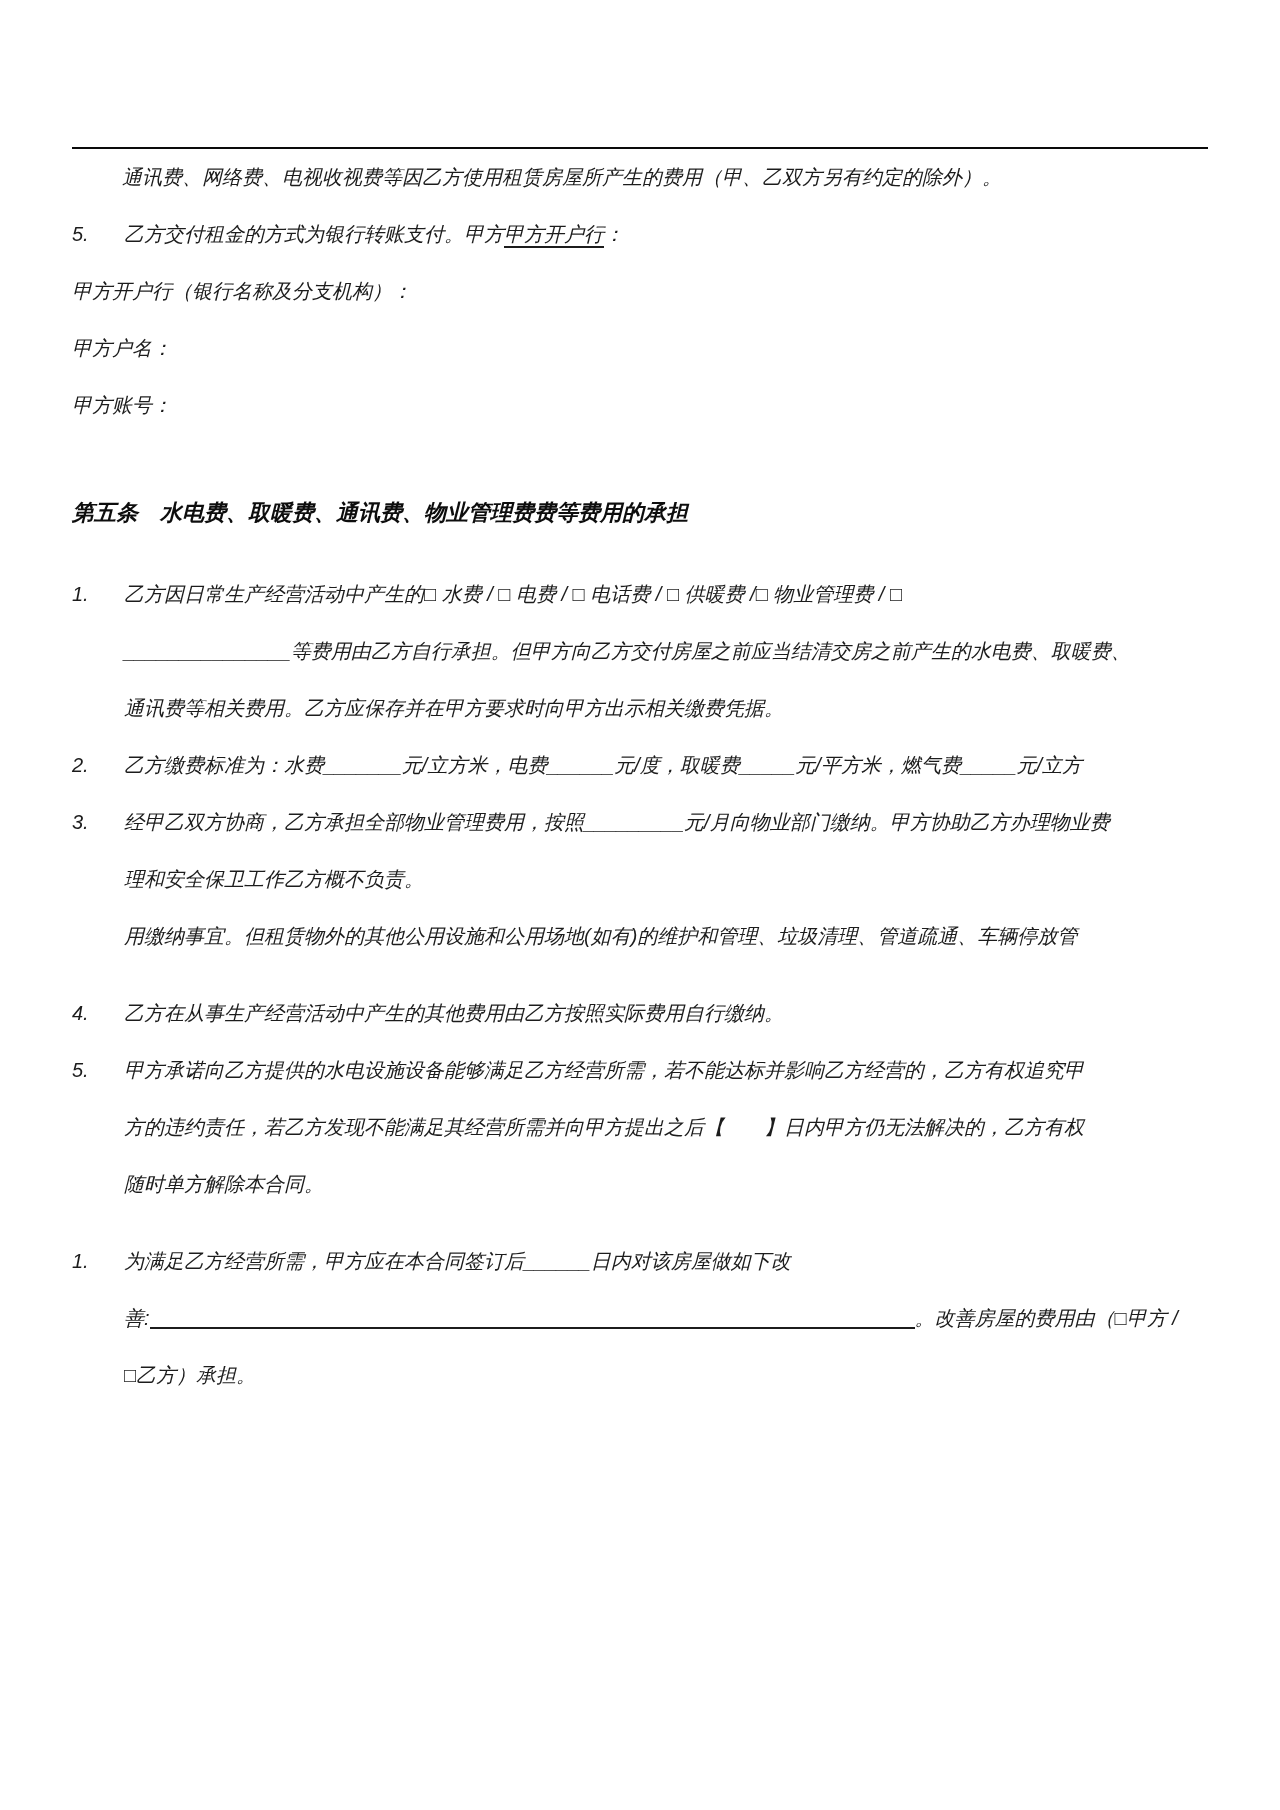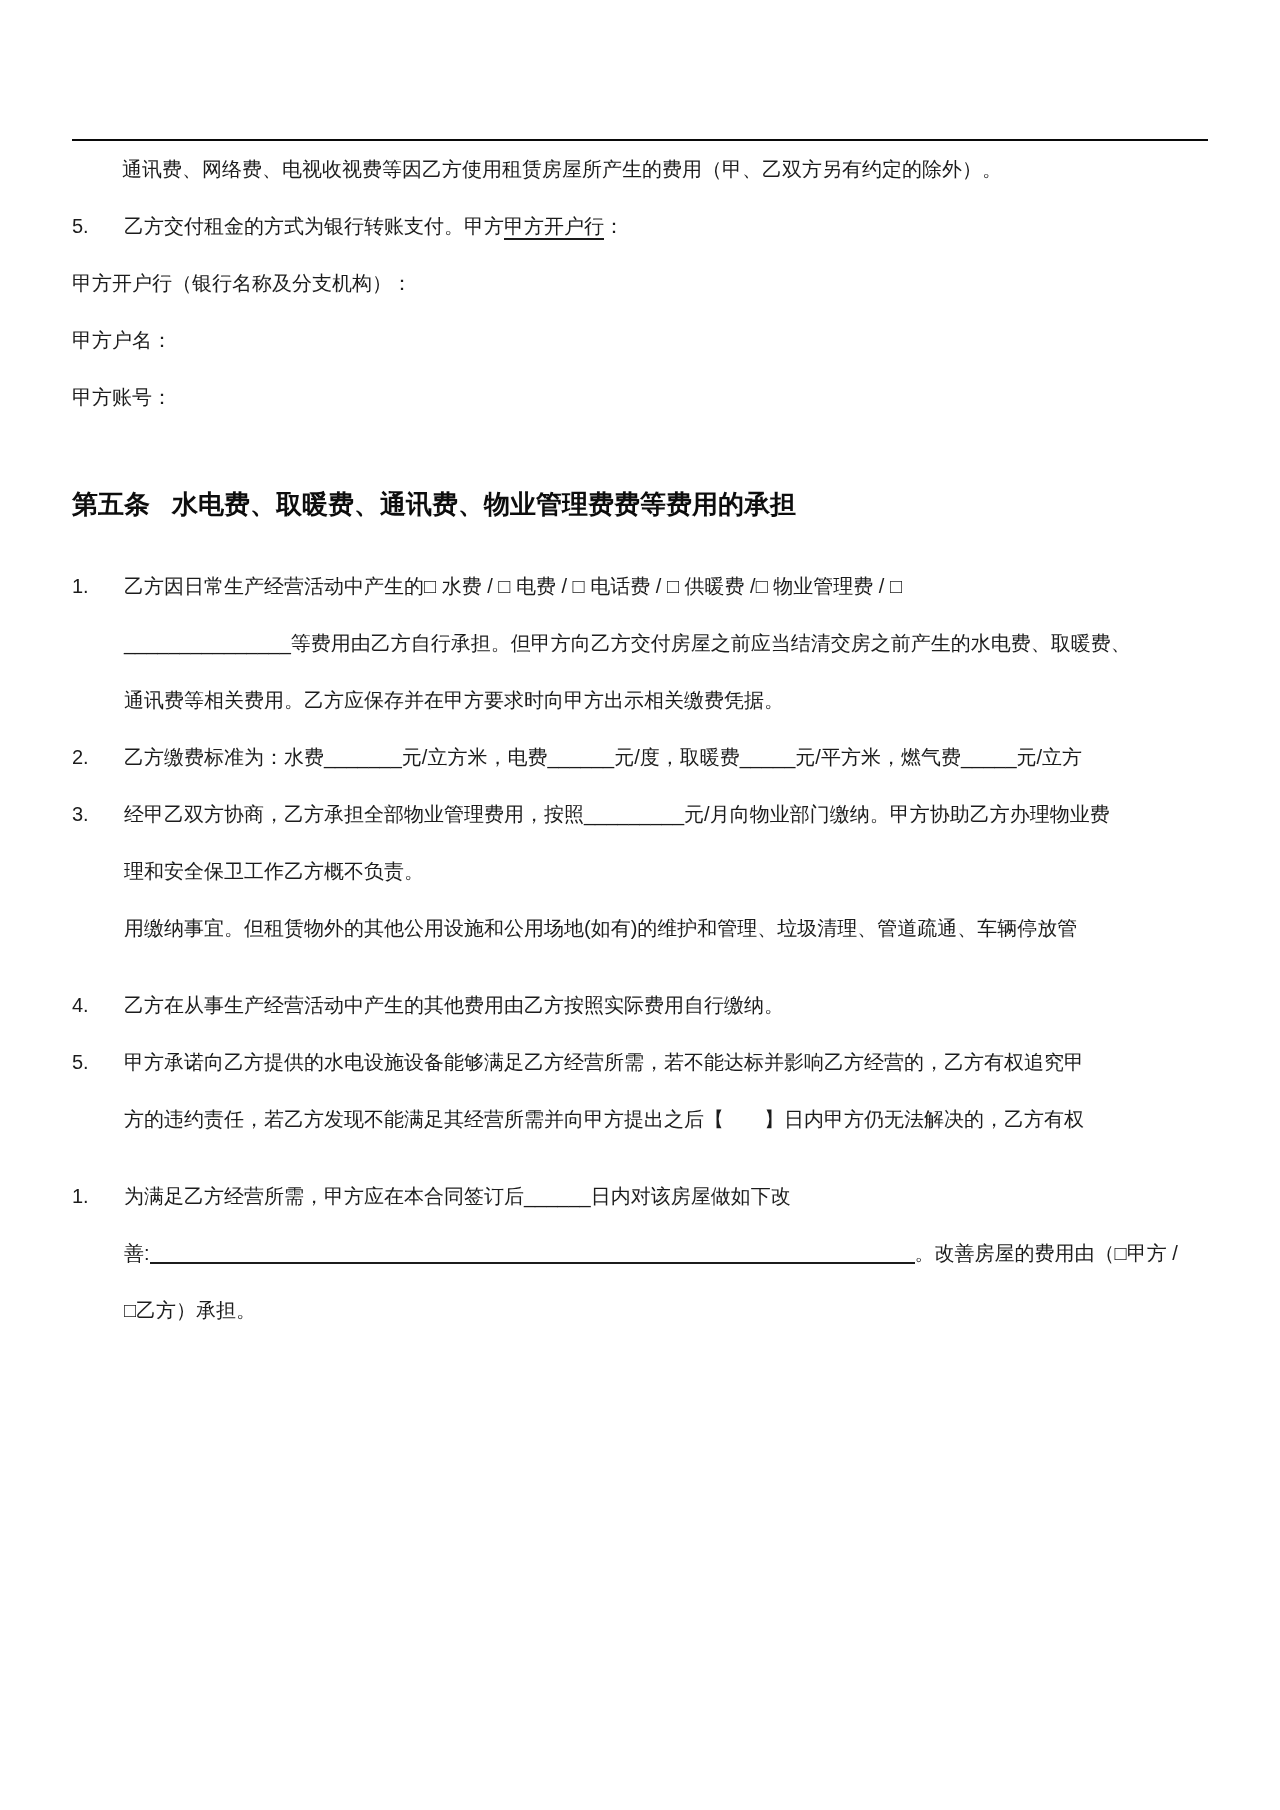--- a/index.html
+++ b/index.html
@@ -11,22 +11,23 @@
     width: 1280px;
     height: 1810px;
     font-family: "Liberation Sans", "DejaVu Sans", sans-serif;
     color: #1c1c1c;
     overflow: hidden;
   }
   .page {
     position: relative;
     width: 1136px;
     margin: 0 auto;
-    padding: 0 72px;
+    padding: 8px 72px;
     box-sizing: content-box;
+    font-style: italic;
   }
   .header-rule {
     margin-top: 139px;
     border-bottom: 2px solid #0a0a0a;
     height: 0;
   }
   .line {
     font-size: 20px;
     line-height: 57px;
     white-space: nowrap;
@@ -39,21 +40,21 @@
     margin-left: 52px;
   }
   .item .num {
     position: absolute;
     left: -52px;
     top: 0;
     line-height: 57px;
     font-size: 20px;
   }
   .heading {
-    font-size: 26px;
+    font-size: 22px;
     font-weight: bold;
     line-height: 57px;
     color: #0d0d0d;
     white-space: nowrap;
   }
   .heading .heading-title {
     margin-left: 22px;
   }
   .h5 { margin-top: 50px; }
   .h6 { margin-top: 47px; }
@@ -132,20 +133,21 @@
         <span>乙方在从事生产经营活动中产生的其他费用由乙方按照实际费用自行缴纳。</span>
       </div>
     </div>
 
     <div class="item">
       <div class="line">
         <span class="num">5.</span>
         <span>甲方承诺向乙方提供的水电设施设备能够满足乙方经营所需，若不能达标并影响乙方经营的，乙方有权追究甲</span>
       </div>
       <div class="line">方的违约责任，若乙方发现不能满足其经营所需并向甲方提出之后【　　】日内甲方仍无法解决的，乙方有权</div>
+      <div class="line">随时单方解除本合同。</div>
     </div>
 
   </div>
 
 
   <div class="list-a6">
     <div class="item">
       <div class="line">
         <span class="num">1.</span>
         <span>为满足乙方经营所需，甲方应在本合同签订后______日内对该房屋做如下改</span>

